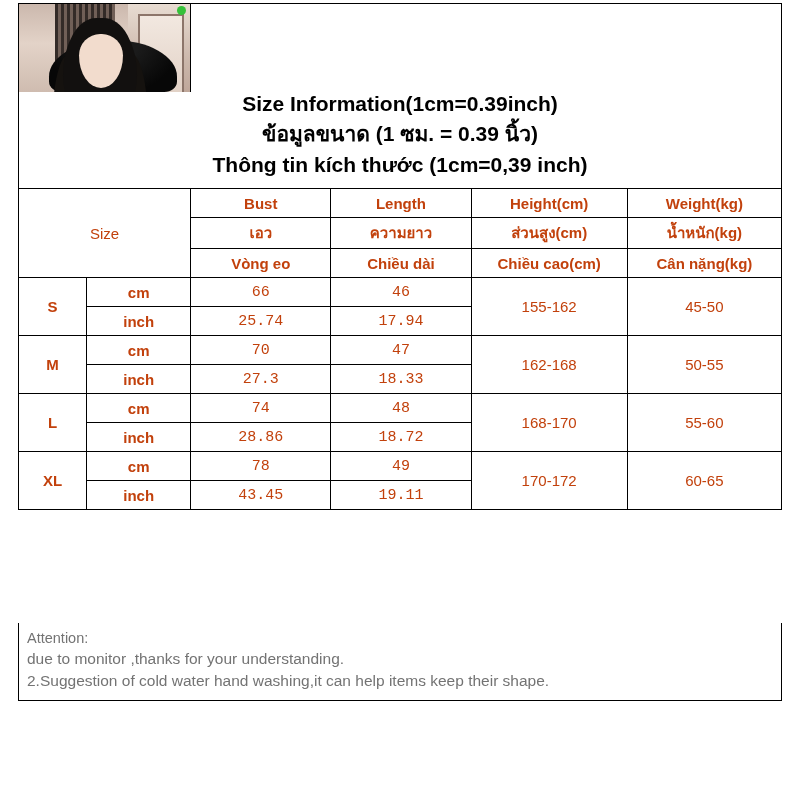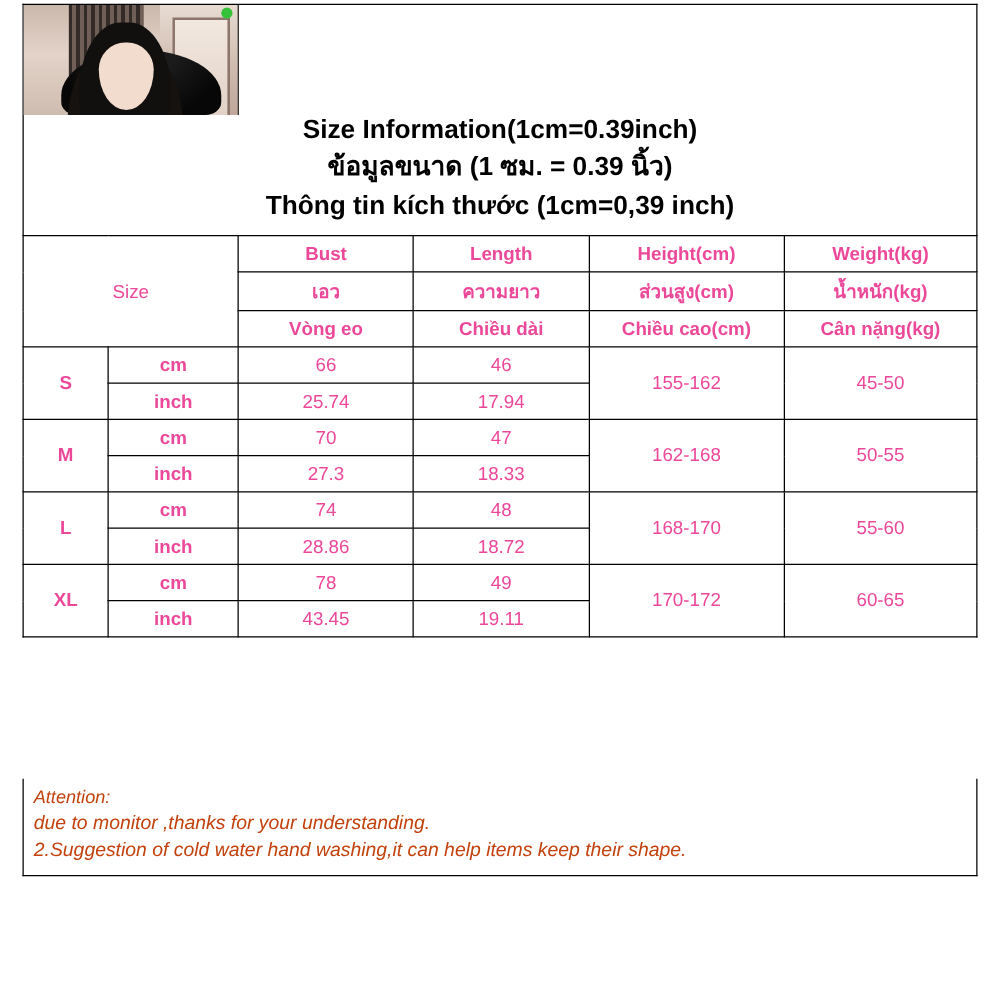--- a/index.html
+++ b/index.html
@@ -133,52 +133,51 @@
     width: 764px;
     border-collapse: collapse;
     table-layout: fixed;
     background: #fff;
   }
   table.sizes td {
     border: 1px solid #000;
     text-align: center;
     vertical-align: middle;
     font-size: 15px;
-    color: #ec4899;
+    color: #c2410c;
     padding: 3px 2px;
     height: 29px;
   }
   td.hdr { font-weight: bold; font-size: 15.5px; }
   td.size-word {
     font-weight: normal;
     font-size: 23px;
     margin-left: 19px;
   }
   td.size-letter {
     font-weight: bold;
     font-size: 17px;
   }
   td.unit { font-weight: bold; font-size: 14.5px; }
-  td.val { font-size: 15.5px; }
+  td.val { font-size: 15.5px; font-family: Liberation Mono, monospace; }
   td.range { font-size: 15.5px; }
   
   .attention {
     position: absolute;
     left: 18px; top: 623px;
     width: 764px;
     border: 1px solid #000;
     border-top: none;
     padding: 6px 8px 8px 8px;
   }
   .attention p {
     margin: 0 0 1px 0;
     font-size: 15.5px;
     line-height: 1.32;
-    color: #c2410c;
-    font-style: italic;
+    color: #737373;
   }
   .attention p.small { font-size: 14.5px; }
 </style>
 </head>
 <body>
 
 <div class="page">
 
   <div class="header">
     <div class="photo">

